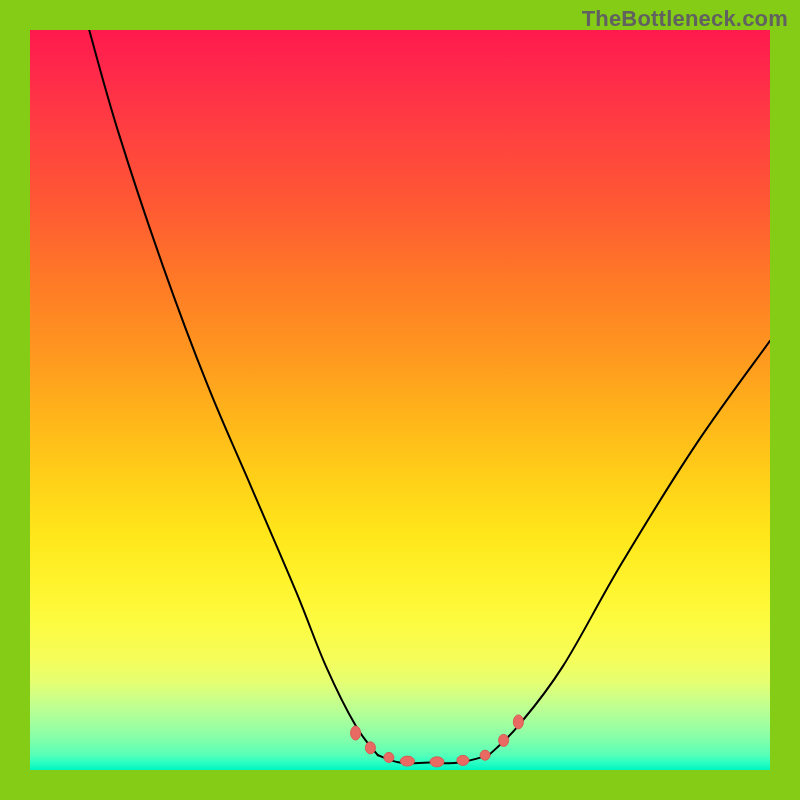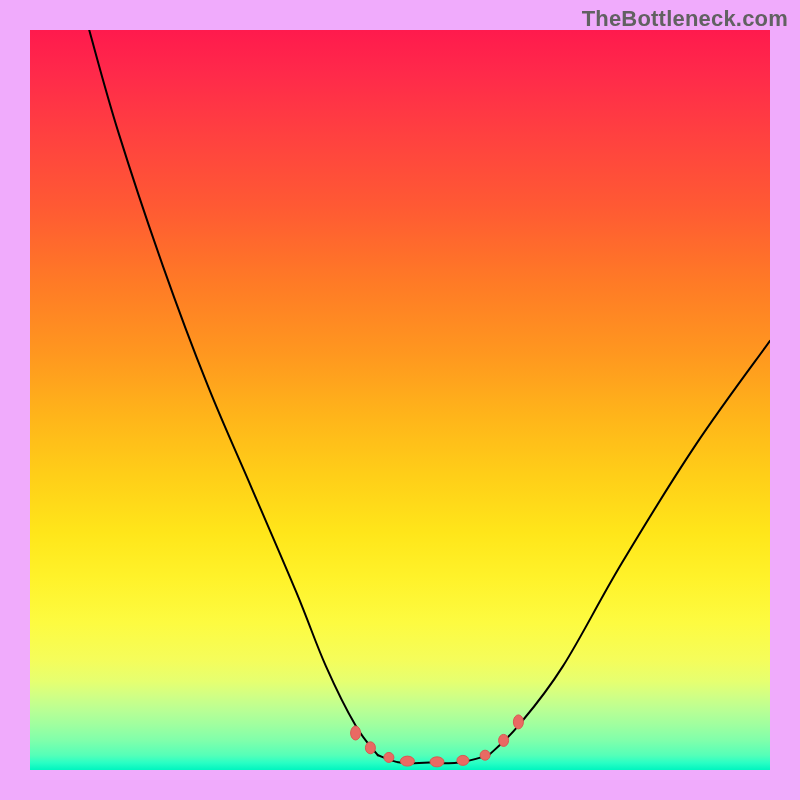--- a/index.html
+++ b/index.html
@@ -8,21 +8,21 @@
     width: 800px;
     height: 800px;
     overflow: hidden;
     background: #000;
     font-family: Arial, Helvetica, sans-serif;
   }
   .frame {
     position: absolute;
     left: 0; top: 0;
     width: 800px; height: 800px;
-    background: #f0abfc;
+    background: #84cc16;
   }
   .plot-area {
     position: absolute;
     left: 30px;
     top: 30px;
     width: 740px;
     height: 740px;
     overflow: hidden;
   }
   .gradient {

